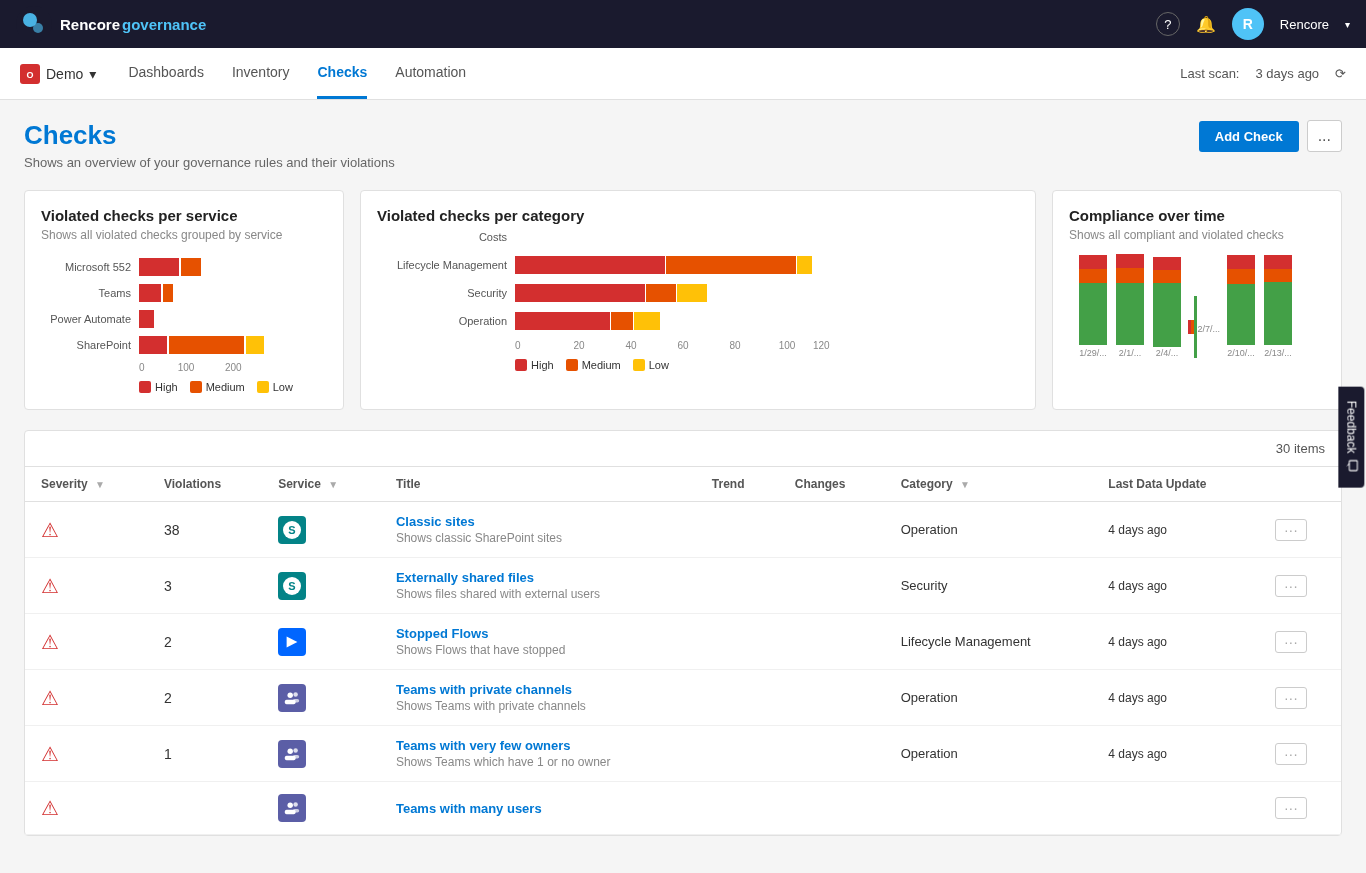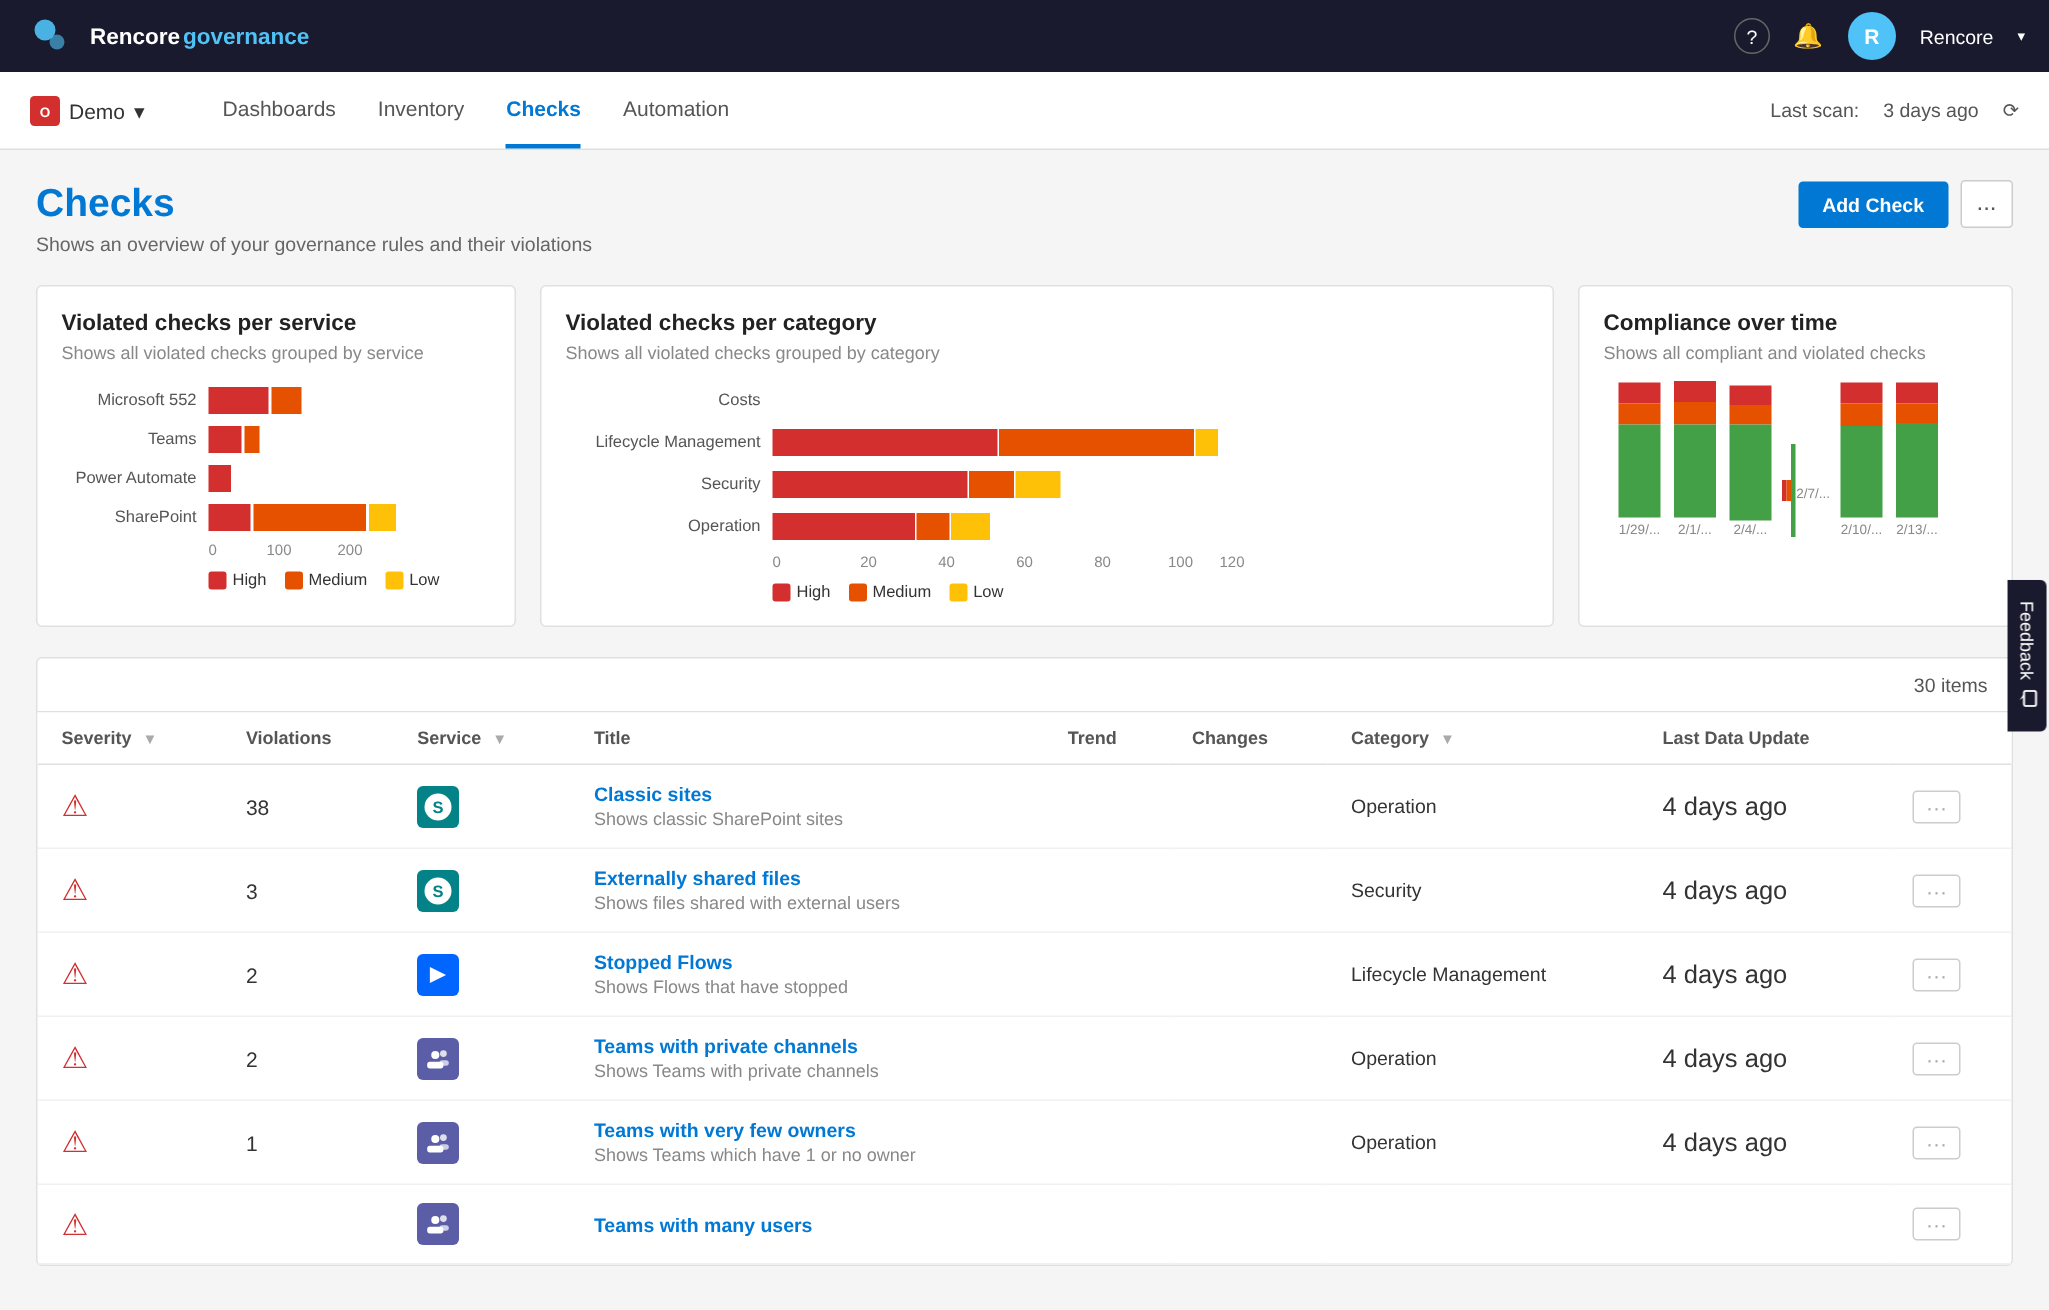--- a/index.html
+++ b/index.html
@@ -27,21 +27,21 @@
       background: white;
       display: flex;
       align-items: center;
       height: 52px;
       padding: 0 20px;
       border-bottom: 1px solid #e0e0e0;
       gap: 32px;
     }
     .tenant-selector { display: flex; align-items: center; gap: 6px; font-size: 14px; color: #333; cursor: pointer; }
     .tenant-icon { width: 20px; height: 20px; background: #d32f2f; display: flex; align-items: center; justify-content: center; color: white; font-size: 11px; border-radius: 3px; }
-    .nav-tabs { display: flex; gap: 28px; flex: 1; margin-left: 20px; }
+    .nav-tabs { display: flex; gap: 28px; flex: 1; }
     .nav-tab { font-size: 14px; color: #555; cursor: pointer; padding: 16px 0; border-bottom: 3px solid transparent; text-decoration: none; }
     .nav-tab.active { color: #0078d4; border-bottom: 3px solid #0078d4; font-weight: 600; }
     .last-scan { font-size: 13px; color: #555; display: flex; align-items: center; gap: 16px; }
 
     
     .page-content { padding: 20px 24px; }
     .page-header { display: flex; align-items: flex-start; justify-content: space-between; margin-bottom: 20px; }
     .page-title { font-size: 26px; color: #0078d4; font-weight: 600; }
     .page-subtitle { font-size: 13px; color: #666; margin-top: 4px; }
     .header-actions { display: flex; gap: 8px; align-items: center; }
@@ -88,21 +88,21 @@
     table { width: 100%; border-collapse: collapse; }
     thead tr { background: white; }
     th { padding: 10px 16px; text-align: left; font-size: 12px; color: #555; font-weight: 600; border-bottom: 1px solid #e0e0e0; white-space: nowrap; }
     th .filter-icon { display: inline; margin-left: 4px; color: #aaa; font-size: 10px; }
     td { padding: 12px 16px; border-bottom: 1px solid #f0f0f0; vertical-align: middle; }
     .severity-icon { color: #d32f2f; font-size: 20px; }
     .violations-count { font-size: 14px; color: #333; font-weight: 500; }
     .check-title { color: #0078d4; font-size: 13px; font-weight: 600; text-decoration: none; cursor: pointer; }
     .check-desc { font-size: 12px; color: #888; margin-top: 2px; }
     .category-text { font-size: 13px; color: #333; }
-    .last-update { font-size: 17px; color: #333; }
+    .last-update { font-size: 12px; color: #333; }
     .row-more { color: #aaa; cursor: pointer; border: 1px solid #ccc; border-radius: 3px; padding: 2px 8px; background: white; font-size: 14px; }
 
     
     .feedback-tab {
       position: fixed;
       right: -36px;
       top: 50%;
       transform: translateY(-50%) rotate(90deg);
       background: #1a1a2e;
       color: white;
@@ -234,21 +234,20 @@
           <div class="legend-item">
             <div class="legend-dot" style="background:#ffc107;"></div>
             <span>Low</span>
           </div>
         </div>
       </div>
     </div>
 
     <div class="chart-card medium">
       <div class="chart-title">Violated checks per category</div>
-      <div class="chart-subtitle">Shows all violated checks grouped by category</div>
       <div class="hbar-chart">
         <div class="hbar-row">
           <div class="hbar-label">Costs</div>
           <div class="hbar-container"></div>
         </div>
         <div class="hbar-row">
           <div class="hbar-label">Lifecycle Management</div>
           <div class="hbar-container">
             <div class="hbar-segment high" style="width:150px;"></div>
             <div class="hbar-segment medium" style="width:130px;"></div>

